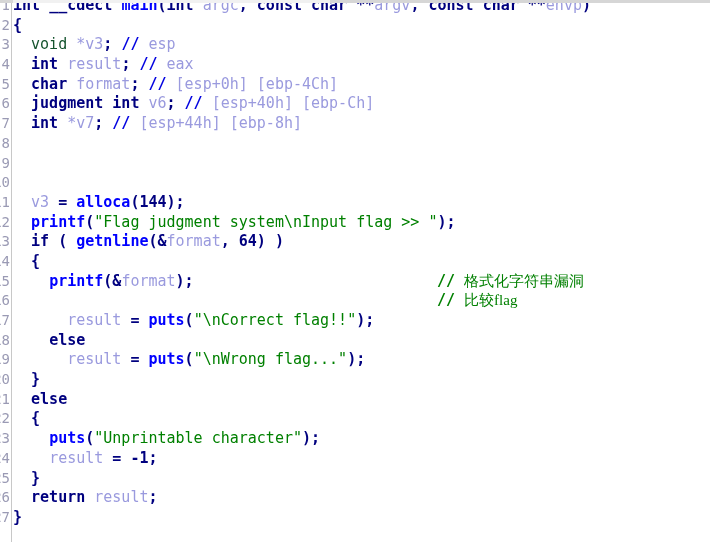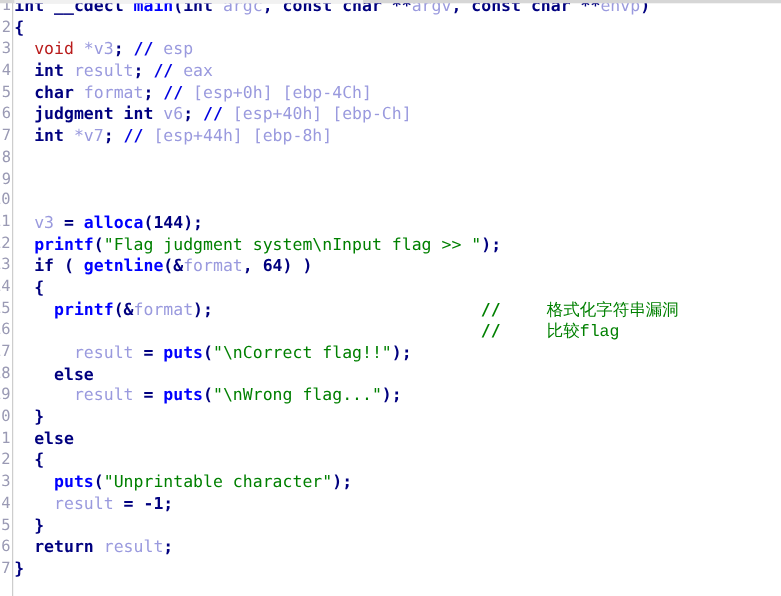--- a/index.html
+++ b/index.html
@@ -88,34 +88,33 @@
 
   .code-text {
     position: absolute;
     left: 13px;
     top: 0;
     white-space: pre;
   }
 
   
   .t-key      { color: #00007f; font-weight: bold; }  
-  .t-type-dim { color: #b91c1c; }                      
+  .t-type-dim { color: #14532d; }                      
   .t-fn       { color: #0000ff; font-weight: bold; }   
   .t-var      { color: #9a9ade; }                      
   .t-str      { color: #008000; }                      
   .t-num      { color: #00007f; font-weight: bold; }   
   .t-punc     { color: #00007f; font-weight: bold; }   
   .t-cmt      { color: #0000e0; font-weight: bold; }   
   .t-cmt-dim  { color: #9a9ade; }                      
   .t-cmt-usr  { color: #008000; font-weight: bold; }   
 
   .t-cmt-usr-cjk {
-    font-family: Liberation Mono, monospace;
+    font-family: Liberation Serif, serif;
     font-weight: normal;
-    margin-left: 33px;
   }
 
   
   .rcomment {
     position: absolute;
     top: 0;
     left: 437px;
     white-space: pre;
     font-size: 15px;
   }

